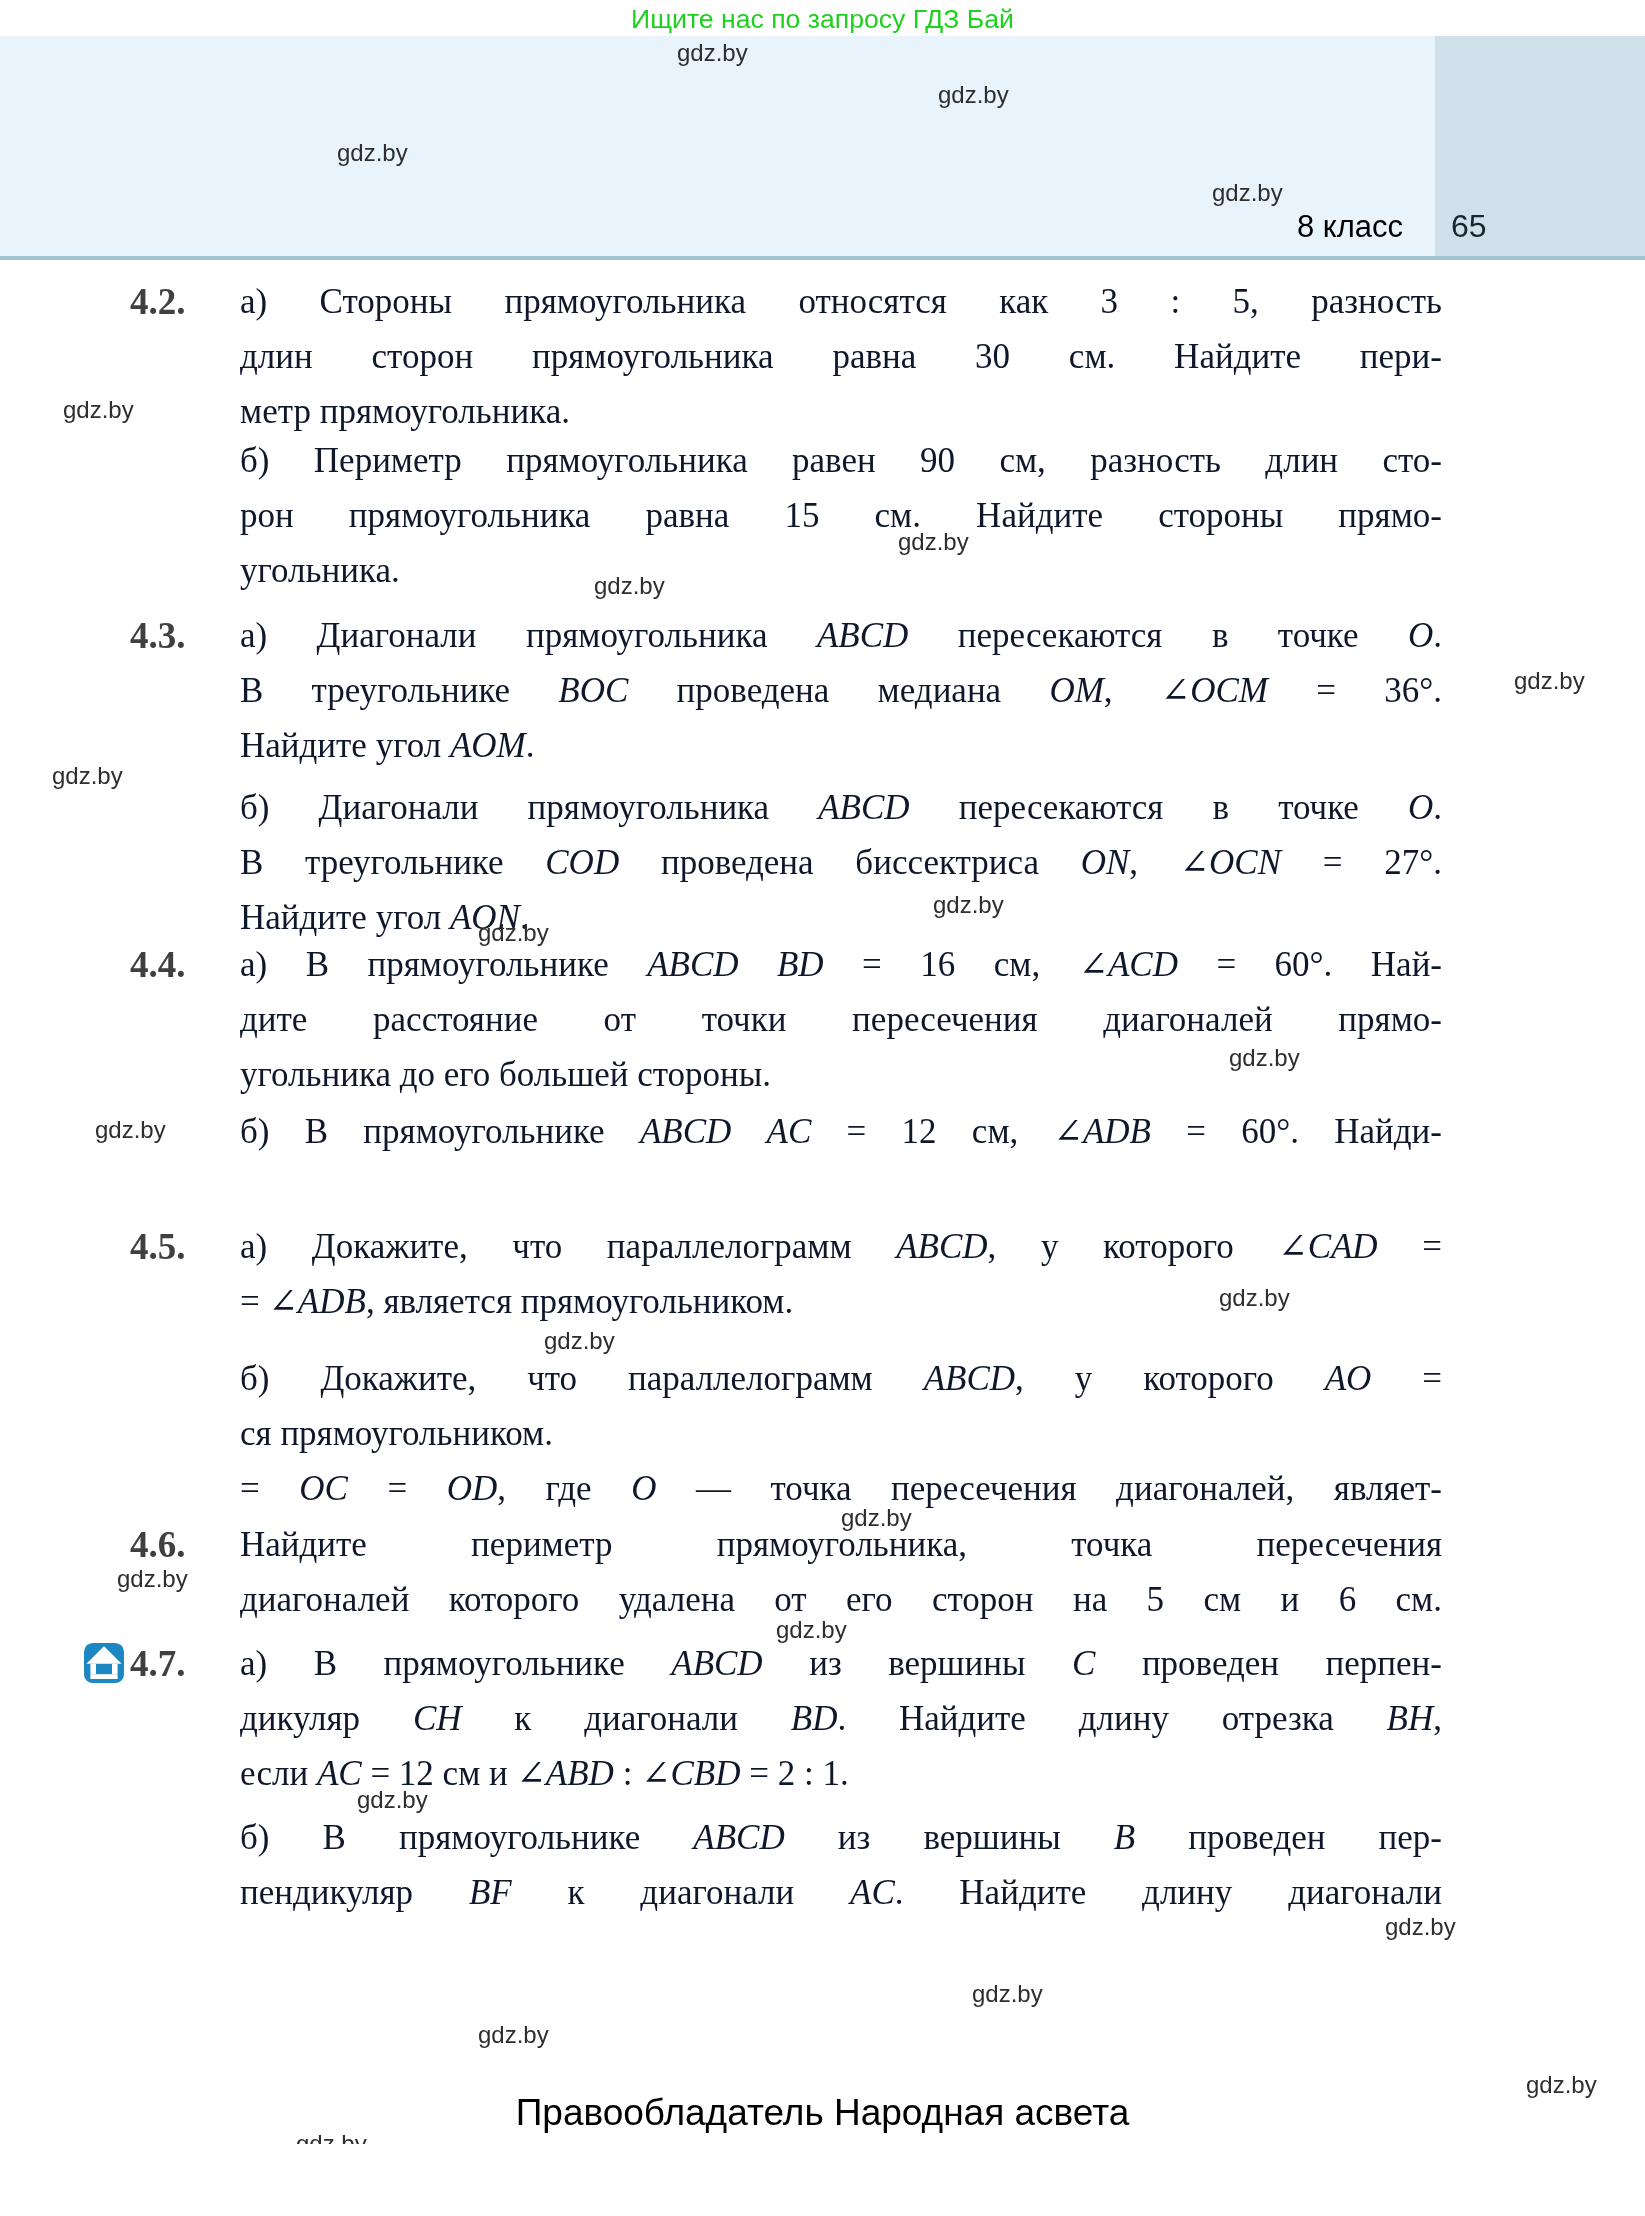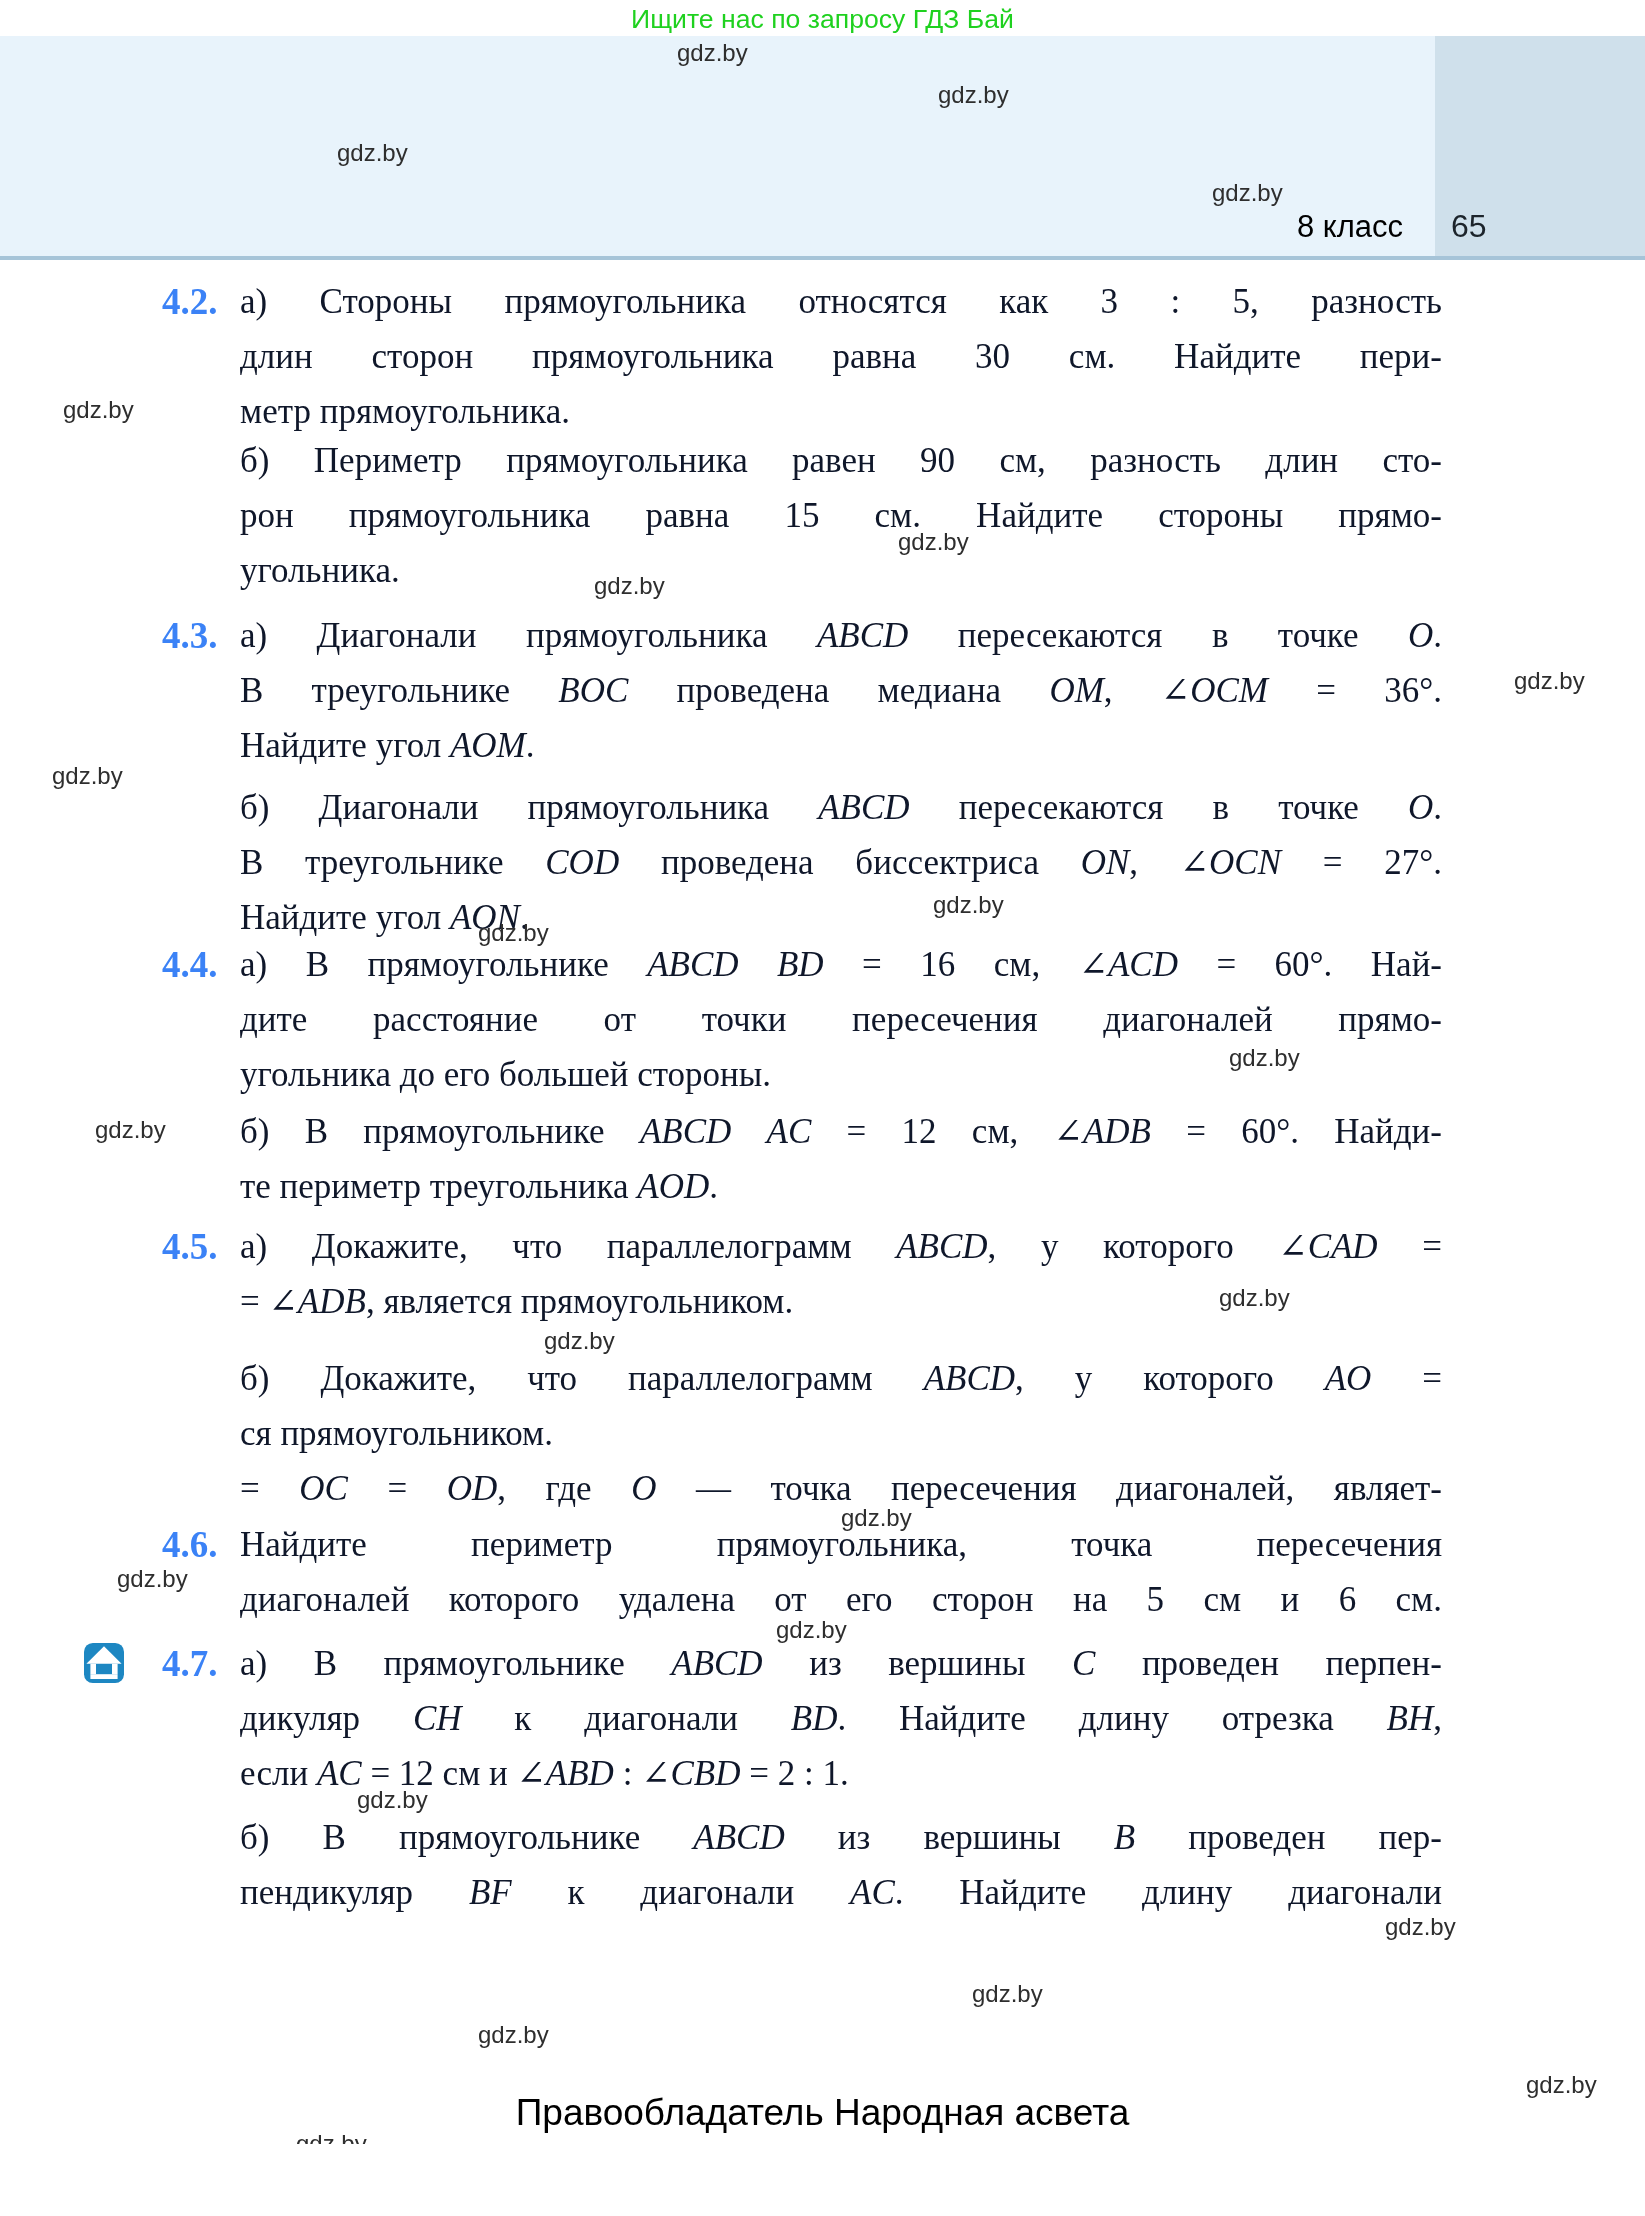--- a/index.html
+++ b/index.html
@@ -15,21 +15,21 @@
   .header-border{position:absolute;left:0;top:256px;width:1645px;height:4px;background:#a6c4d8;}
   .grade{position:absolute;top:209px;right:242px;
          font-family:"Liberation Sans","DejaVu Sans",sans-serif;font-size:31px;color:#000000;}
   .page-num{position:absolute;top:208px;left:1451px;
             font-family:"Liberation Sans","DejaVu Sans",sans-serif;font-size:32px;color:#1c242b;}
 
   .wm{position:absolute;font-family:"Liberation Sans","DejaVu Sans",sans-serif;
       font-size:24px;color:#2e2e2e;white-space:nowrap;z-index:5;}
 
   .pnum{position:absolute;left:130px;width:113px;height:55px;line-height:55px;
-        font-weight:bold;font-size:37px;color:#3b82f6;margin-left:32px;}
+        font-weight:bold;font-size:37px;color:#404040;}
 
   .part{position:absolute;left:240px;width:1202px;font-size:35px;color:#0f172a;}
   .line{height:55px;line-height:55px;text-align:justify;text-align-last:justify;white-space:normal;}
   .line.last{text-align-last:left;}
   .line i{font-style:italic;}
 
   .task-icon{position:absolute;left:84px;top:1643px;width:40px;height:40px;}
 
   .copyright{position:absolute;left:0;right:0;top:2055px;text-align:center;
              font-family:"Liberation Sans","DejaVu Sans",sans-serif;
@@ -113,21 +113,20 @@
       <div class="line">В треугольнике <i>COD</i> проведена биссектриса <i>ON</i>, ∠<i>OCN</i> = 27°.</div>
       <div class="line last">Найдите угол <i>AON</i>.</div>
     </div>
   <div class="part" id="p44a" style="top:937px">
       <div class="line">а) В прямоугольнике <i>ABCD</i> <i>BD</i> = 16 см, ∠<i>ACD</i> = 60°. Най-</div>
       <div class="line">дите расстояние от точки пересечения диагоналей прямо-</div>
       <div class="line last">угольника до его большей стороны.</div>
     </div>
   <div class="part" id="p44b" style="top:1104px">
       <div class="line">б) В прямоугольнике <i>ABCD</i> <i>AC</i> = 12 см, ∠<i>ADB</i> = 60°. Найди-</div>
-      <div class="line last">те периметр треугольника <i>AOD</i>.</div>
     </div>
   <div class="part" id="p45a" style="top:1219px">
       <div class="line">а) Докажите, что параллелограмм <i>ABCD</i>, у которого ∠<i>CAD</i> =</div>
       <div class="line last">= ∠<i>ADB</i>, является прямоугольником.</div>
     </div>
   <div class="part" id="p45b" style="top:1351px">
       <div class="line">б) Докажите, что параллелограмм <i>ABCD</i>, у которого <i>AO</i> =</div>
       <div class="line last">ся прямоугольником.</div>
       <div class="line">= <i>OC</i> = <i>OD</i>, где <i>O</i> — точка пересечения диагоналей, являет-</div>
     </div>

